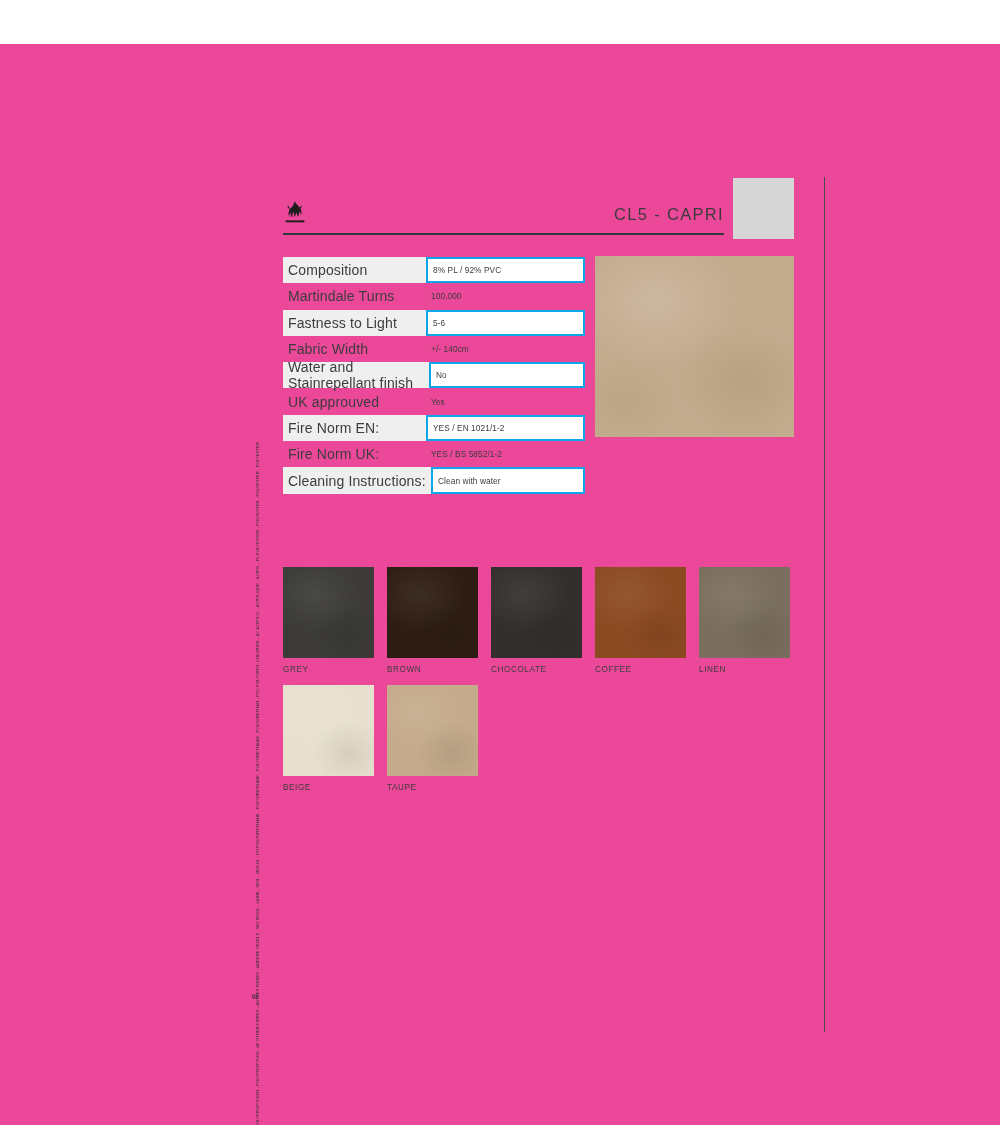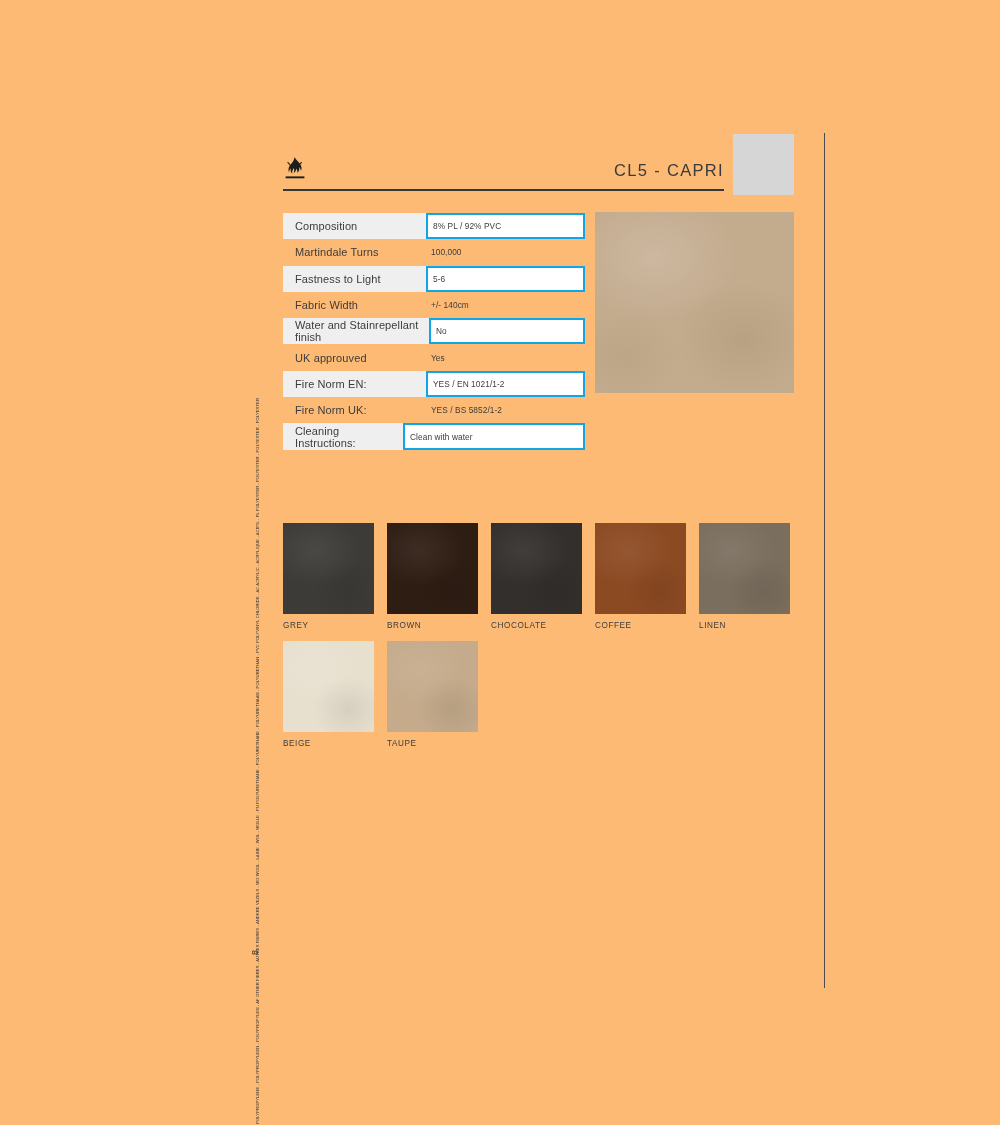--- a/index.html
+++ b/index.html
@@ -13,21 +13,22 @@
     position: relative;
     font-family: "Liberation Sans", sans-serif;
     color: #3c3c3c;
     overflow: hidden;
   }
 
   
   #page {
     position: absolute;
     inset: 0;
-    background: #fdba74;
+    background: #ec4899;
+    margin-top: 44px;
   }
 
   
   .edge-rule {
     position: absolute;
     left: 824px;
     top: 133px;
     width: 1px;
     height: 855px;
     background: #4a4a52;
@@ -117,28 +118,28 @@
   .spec-row {
     position: relative;
     height: 26.3px;
     display: flex;
     align-items: stretch;
   }
   .spec-label {
     width: 143px;
     display: flex;
     align-items: center;
-    padding-left: 12px;
+    padding-left: 5px;
     box-sizing: border-box;
-    font-size: 11px;
+    font-size: 14px;
     color: #3c3c3c;
     letter-spacing: 0.01em;
   }
   .spec-row.wide .spec-label { width: 146px; }
-  .spec-row.xwide .spec-label { width: 120px; }
+  .spec-row.xwide .spec-label { width: 148px; }
   .spec-value {
     flex: 1;
     display: flex;
     align-items: center;
     padding-left: 5px;
     box-sizing: border-box;
     font-size: 8.3px;
     color: #3c3c3c;
     letter-spacing: 0.01em;
   }

